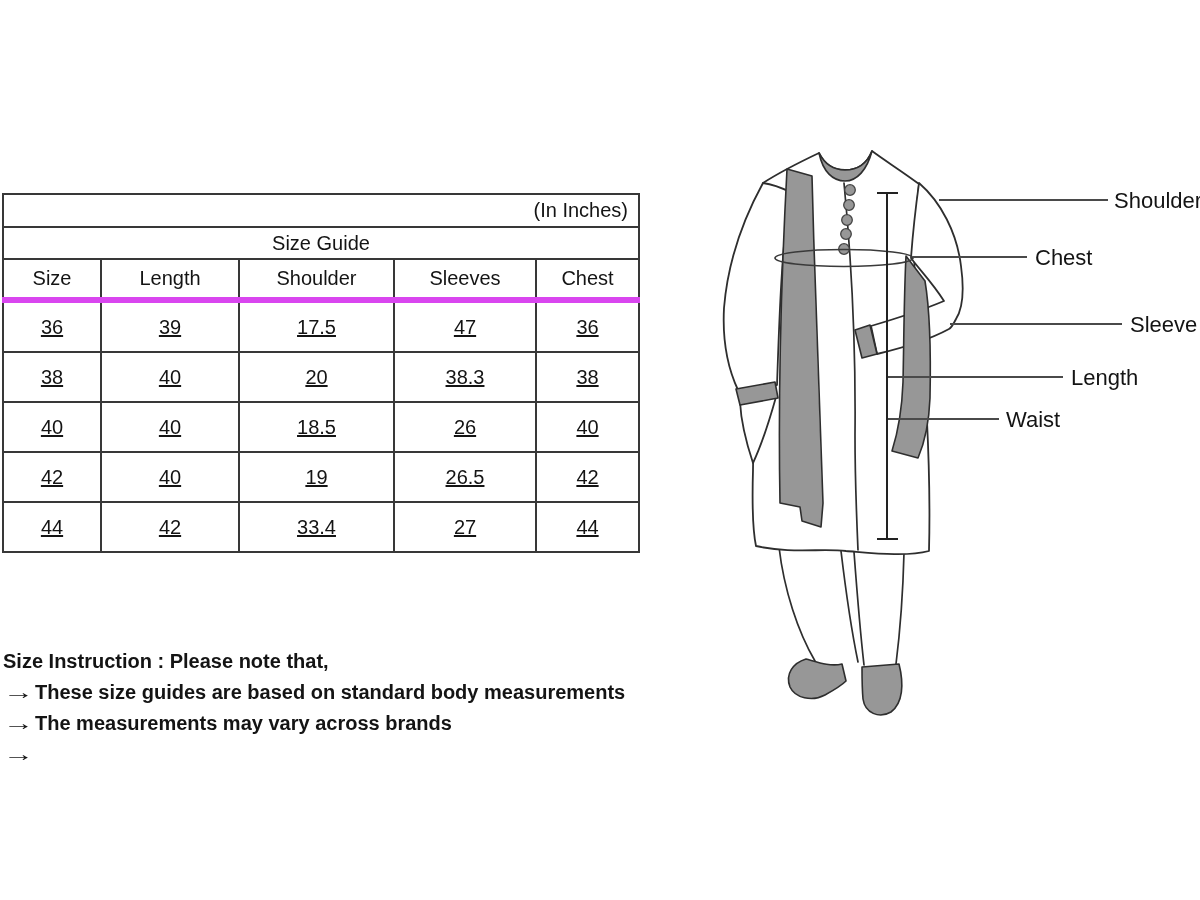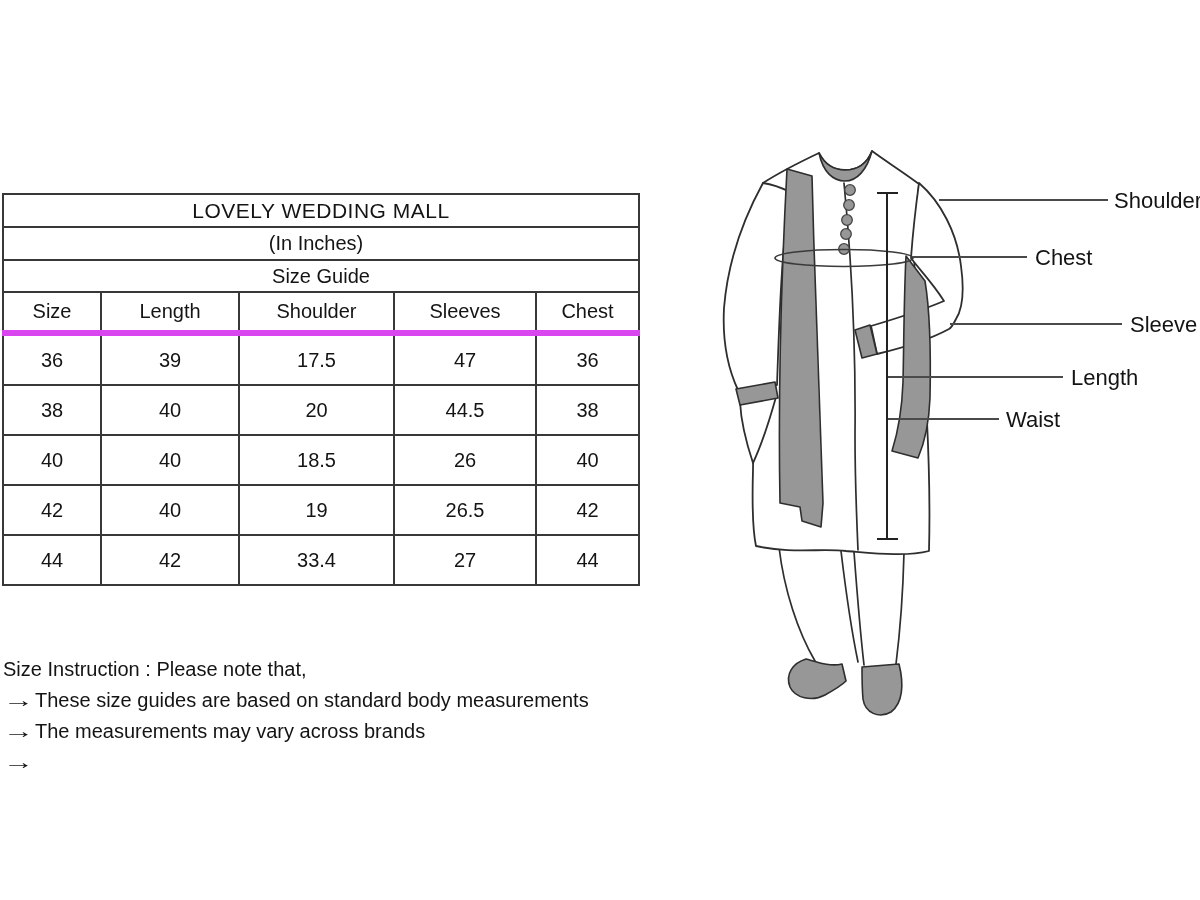--- a/index.html
+++ b/index.html
@@ -12,31 +12,31 @@
   .size-table{
     position:absolute;left:2px;top:193px;width:636px;
     border-collapse:collapse;table-layout:fixed;
     font-family:"Liberation Sans",sans-serif;color:#141414;
   }
   .size-table td{
     border:2px solid #383838;text-align:center;padding:0;font-size:20px;
     background:#ffffff;
   }
   .r-title td{height:31px;font-size:21px;letter-spacing:.5px;}
-  .r-unit td{height:31px;padding-right:10px;}
+  .r-unit td{height:31px;text-align:right;padding-right:10px;}
   .r-sub td{height:30px;margin-left:8px;}
   .r-head td{height:37px;border-bottom:6px solid #d946ef;}
-  .r-data td{height:48px;}
+  .r-data td{height:48px;text-decoration:underline;}
 
   
   .instructions{
     position:absolute;left:3px;top:650px;width:660px;
     font-size:20px;color:#141414;
   }
-  .instructions .line{height:31px;display:flex;align-items:flex-end;white-space:nowrap;}
+  .instructions .line{height:31px;display:flex;align-items:flex-start;white-space:nowrap;font-weight:bold;}
   .arrow{
     display:inline-block;width:20px;flex:0 0 20px;
     transform:scaleX(1.55);transform-origin:left center;margin-right:12px;
   }
 
   
   .figure-svg{position:absolute;left:700px;top:128px;width:502px;height:600px;}
   .outline{fill:#ffffff;stroke:#2e2e2e;stroke-width:1.8;stroke-linejoin:round;}
   .grayfill{fill:#979797;stroke:#2e2e2e;stroke-width:1.6;stroke-linejoin:round;}
   .lineonly{fill:none;stroke:#2e2e2e;stroke-width:1.7;stroke-linecap:round;}
@@ -48,23 +48,20 @@
 
 <table class="size-table">
   <colgroup>
     <col style="width:98px">
       <col style="width:138px">
       <col style="width:155px">
       <col style="width:142px">
       <col style="width:103px">
   </colgroup>
   <tbody>
-      <tr class="r-title">
-    <td colspan="5">LOVELY WEDDING MALL</td>
-  </tr>
   <tr class="r-unit">
     <td colspan="5">(In Inches)</td>
   </tr>
   <tr class="r-sub">
     <td colspan="5">Size Guide</td>
   </tr>
   <tr class="r-head">
     <td>Size</td>
     <td>Length</td>
     <td>Shoulder</td>
@@ -75,21 +72,21 @@
     <td>36</td>
     <td>39</td>
     <td>17.5</td>
     <td>47</td>
     <td>36</td>
   </tr>
   <tr class="r-data">
     <td>38</td>
     <td>40</td>
     <td>20</td>
-    <td>44.5</td>
+    <td>38.3</td>
     <td>38</td>
   </tr>
   <tr class="r-data">
     <td>40</td>
     <td>40</td>
     <td>18.5</td>
     <td>26</td>
     <td>40</td>
   </tr>
   <tr class="r-data">

